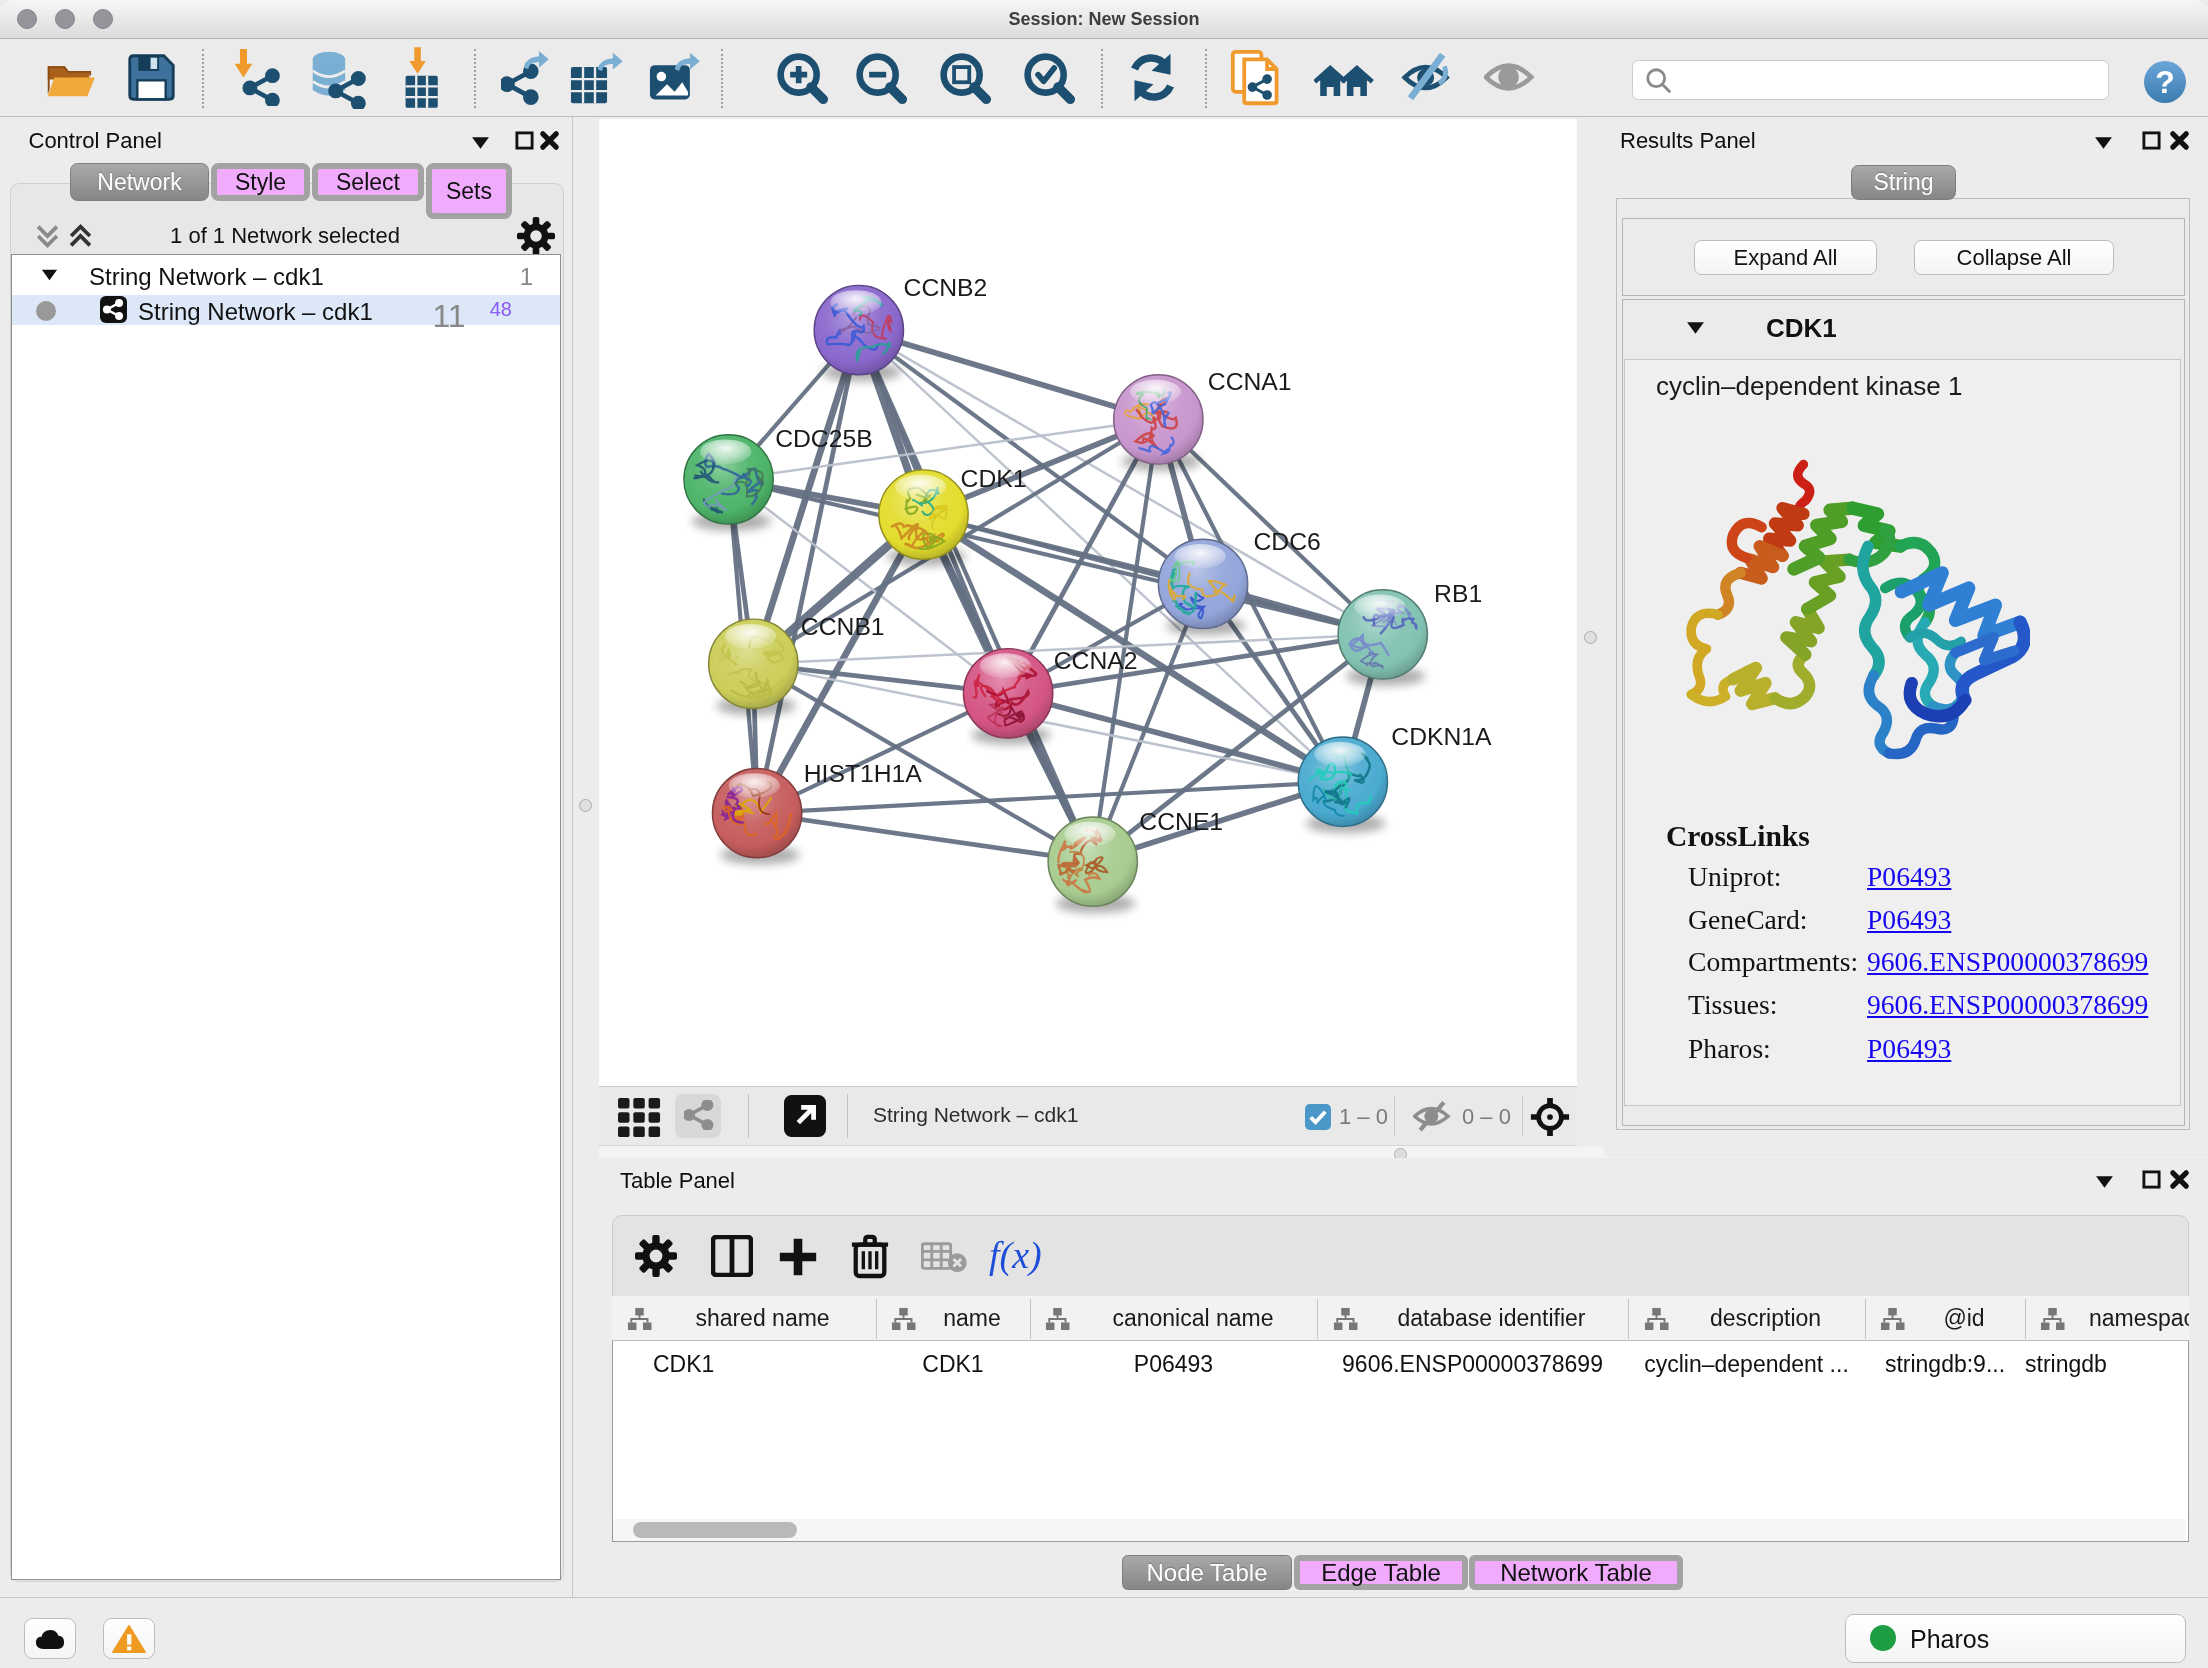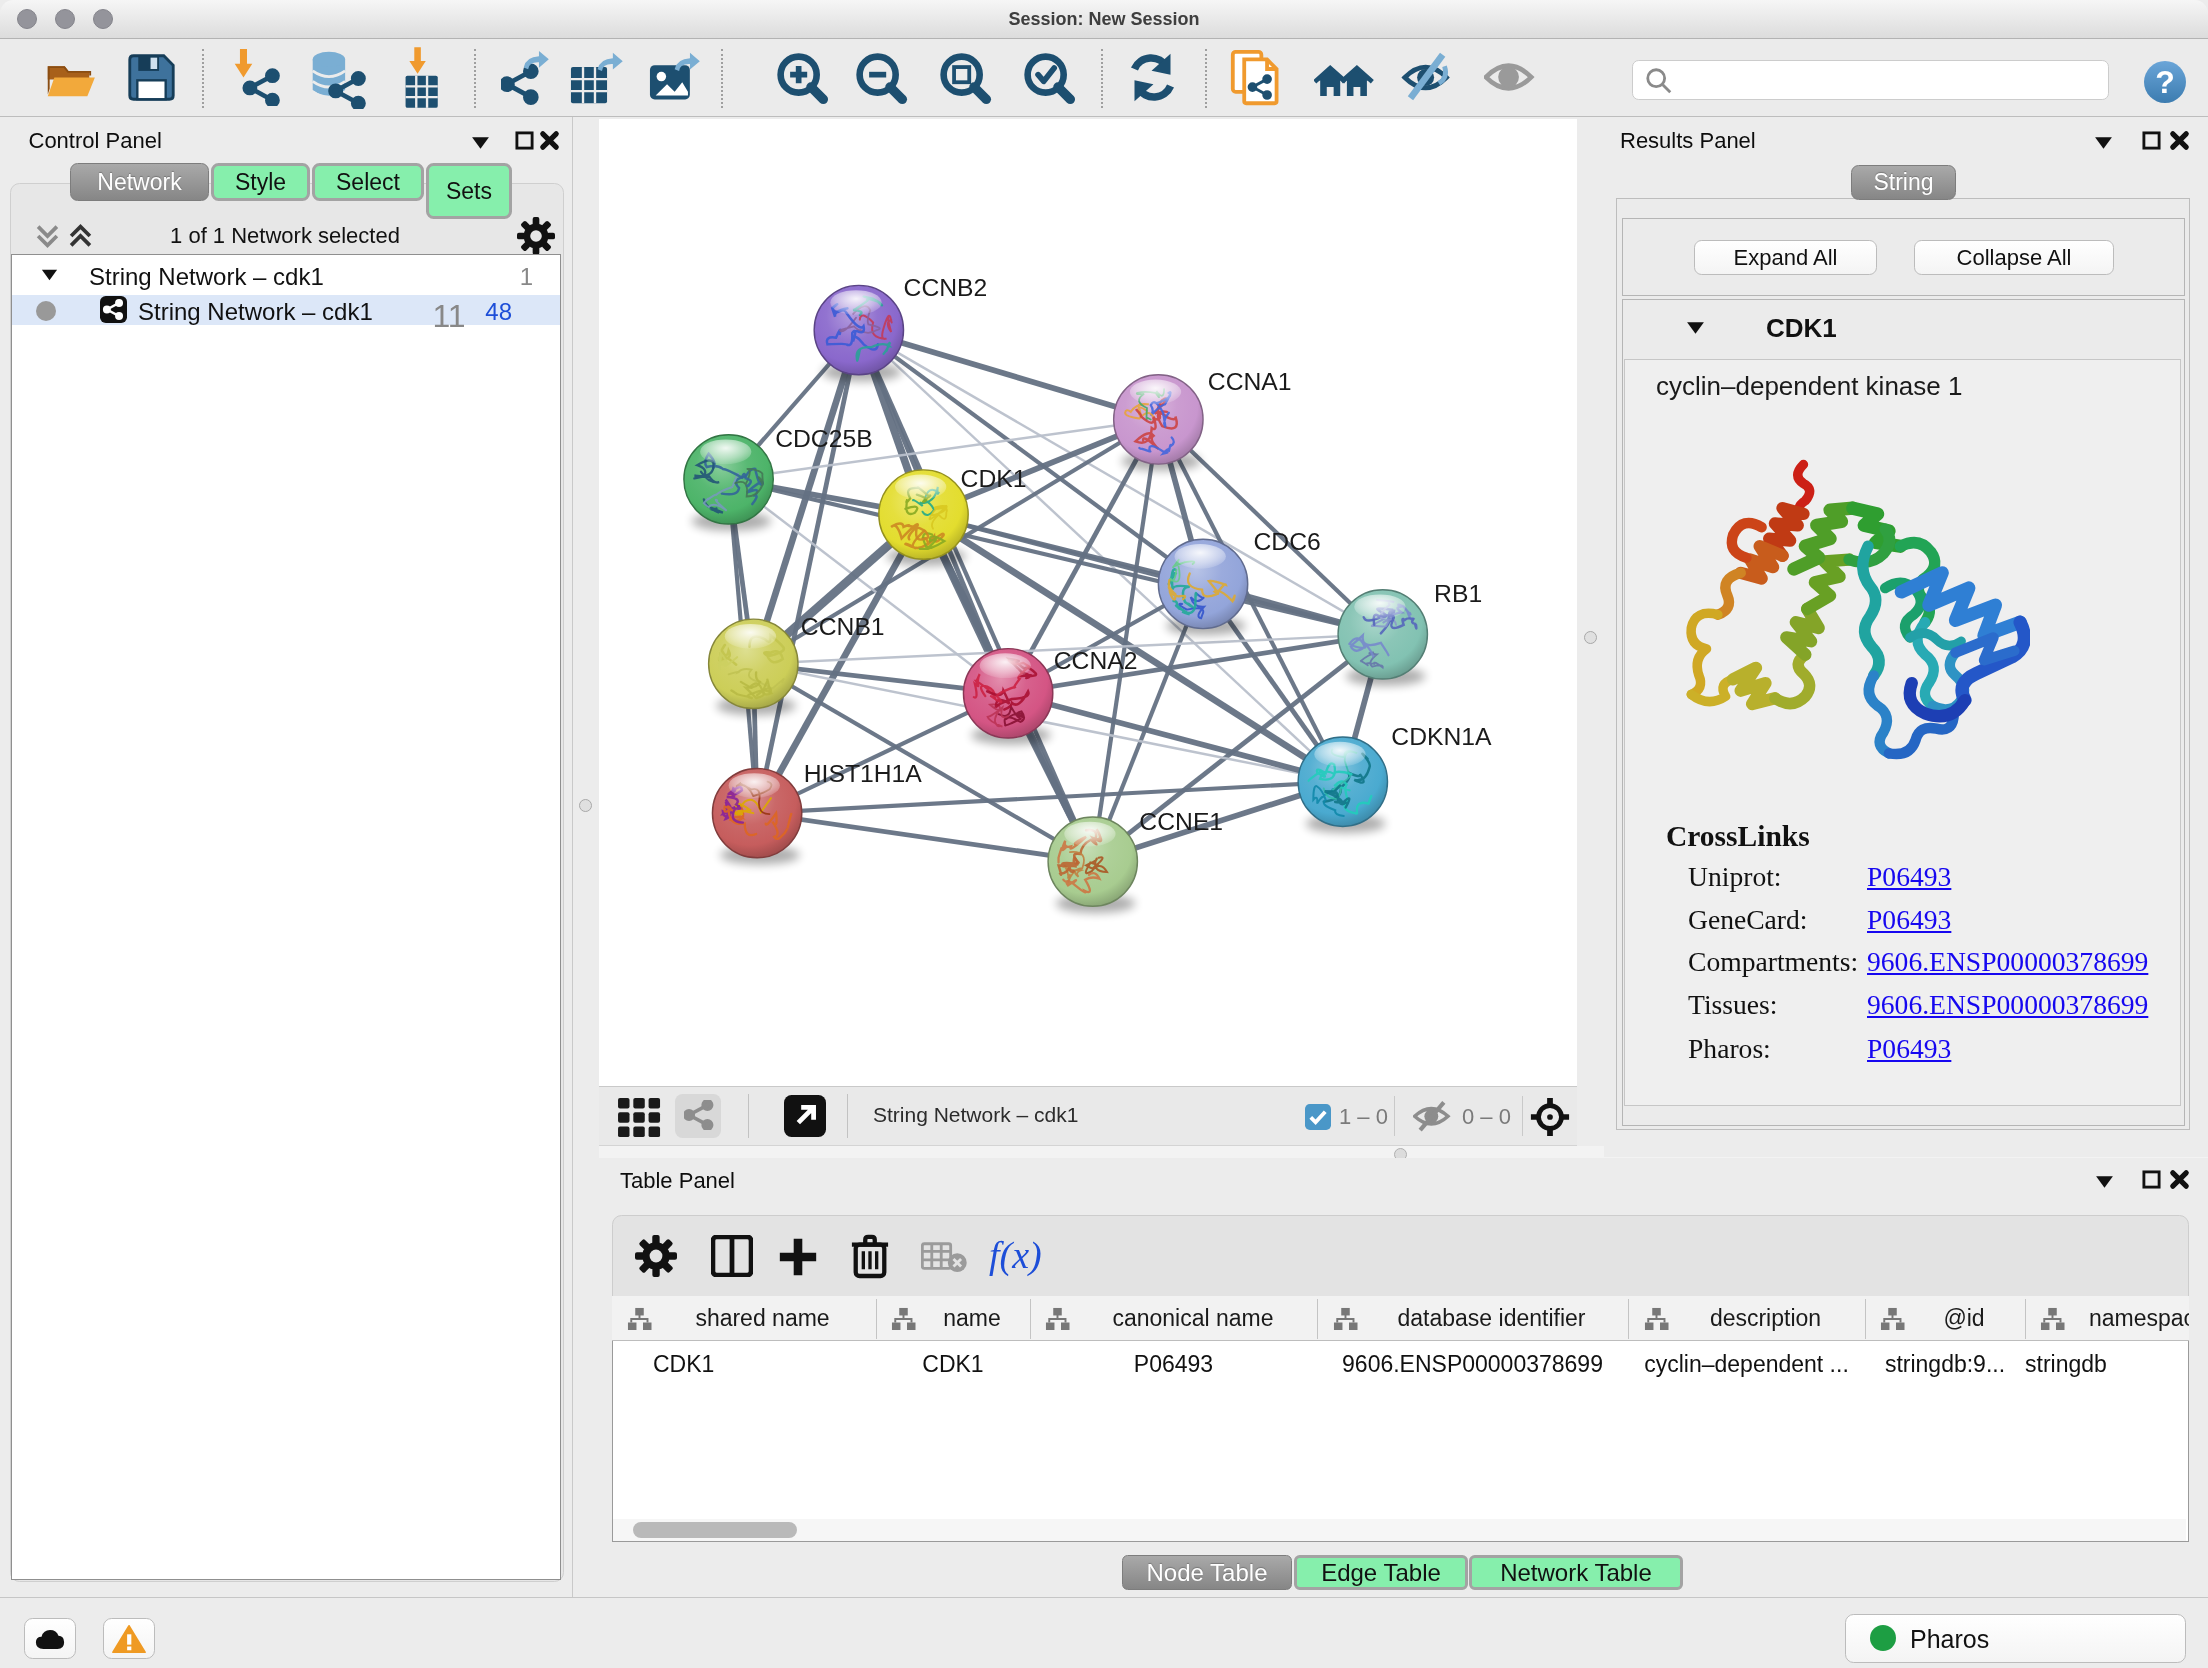--- a/index.html
+++ b/index.html
@@ -1,20 +1,20 @@
 <!DOCTYPE html>
 <html style="font-size:15px"><head><meta charset="utf-8"><title>Session: New Session</title>
 <style>
 *{margin:0;padding:0;box-sizing:border-box}
 html,body{width:2208px;height:1668px;overflow:hidden;background:#ececec;
  font-family:"Liberation Sans",sans-serif;color:#111;position:relative}
 .abs{position:absolute}
 .hdr{font-size:22px;color:#0d0d0d}
 .tab{position:absolute;display:flex;align-items:center;justify-content:center;
- font-size:23px;border-radius:7.6px;border:3px solid #a3a3a3;background:#86efac;color:#111}
+ font-size:23px;border-radius:7.6px;border:6px solid #a3a3a3;background:#f0abfc;color:#111}
 .tabsel{background:linear-gradient(#a9a9a9,#868686);color:#fff;border:1px solid #7d7d7d;
  text-shadow:0 -1px 1px rgba(0,0,0,0.25)}
 .btn{position:absolute;display:flex;align-items:center;justify-content:center;
  background:linear-gradient(#ffffff,#f4f4f4);border:1px solid #bcbcbc;border-radius:7.6px;font-size:22px}
 </style></head>
 <body>
 
 <div class="abs" style="left:0;top:0;width:2208px;height:39px;background:linear-gradient(#f6f6f6,#dcdcdc);border-bottom:1px solid #b3b3b3;border-radius:13.3px 13.3px 0 0"></div>
 <div class="abs" style="left:17px;top:8.6px;width:20px;height:20px;border-radius:50%;background:#94949b;border:1px solid #85858c"></div>
 <div class="abs" style="left:55px;top:8.6px;width:20px;height:20px;border-radius:50%;background:#94949b;border:1px solid #85858c"></div>
@@ -205,21 +205,21 @@
     <g stroke="#fff" stroke-width="2.5" fill="#fff">
       <line x1="7.16" y1="14.0" x2="19.759999999999998" y2="7.16"></line>
       <line x1="7.16" y1="14.0" x2="19.759999999999998" y2="20.84"></line>
       <circle cx="7.16" cy="14.0" r="2.88"></circle>
       <circle cx="19.759999999999998" cy="7.16" r="2.88"></circle>
       <circle cx="19.759999999999998" cy="20.84" r="2.88"></circle>
     </g>
   </svg>
 <div class="abs" style="left:138px;top:298px;font-size:24px">String Network – cdk1</div>
 <div class="abs" style="left:430px;top:298px;width:38px;text-align:center;font-size:32px;color:#888">11</div>
-<div class="abs" style="left:474px;top:298px;width:38px;text-align:right;font-size:24px;color:#1d4ed8">48</div>
+<div class="abs" style="left:474px;top:298px;width:38px;text-align:right;font-size:20px;color:#8b5cf6">48</div>
 
 <div class="abs" style="left:573px;top:117px;width:27px;height:1480px;background:#ececec"></div>
 <div class="abs" style="left:579px;top:799px;width:13.3px;height:13.3px;border-radius:50%;background:#e0e0e0;border:1px solid #a8a8a8"></div>
 <div class="abs" style="left:1577px;top:117px;width:27px;height:1040px;background:#ececec"></div>
 <div class="abs" style="left:1584px;top:631px;width:13.3px;height:13.3px;border-radius:50%;background:#e0e0e0;border:1px solid #a8a8a8"></div>
 <div class="abs" style="left:599px;top:1146px;width:1609px;height:12.4px;background:#f3f3f3"></div>
 <div class="abs" style="left:1394px;top:1148px;width:13.3px;height:13.3px;border-radius:50%;background:#dcdcdc;border:1px solid #b0b0b0"></div>
 
 <div class="abs" style="left:599px;top:119px;width:978px;height:967px;background:#fff"></div>
 <svg id="net" style="position:absolute;left:599px;top:119px" width="978" height="967" viewBox="0 0 1028 1017">

